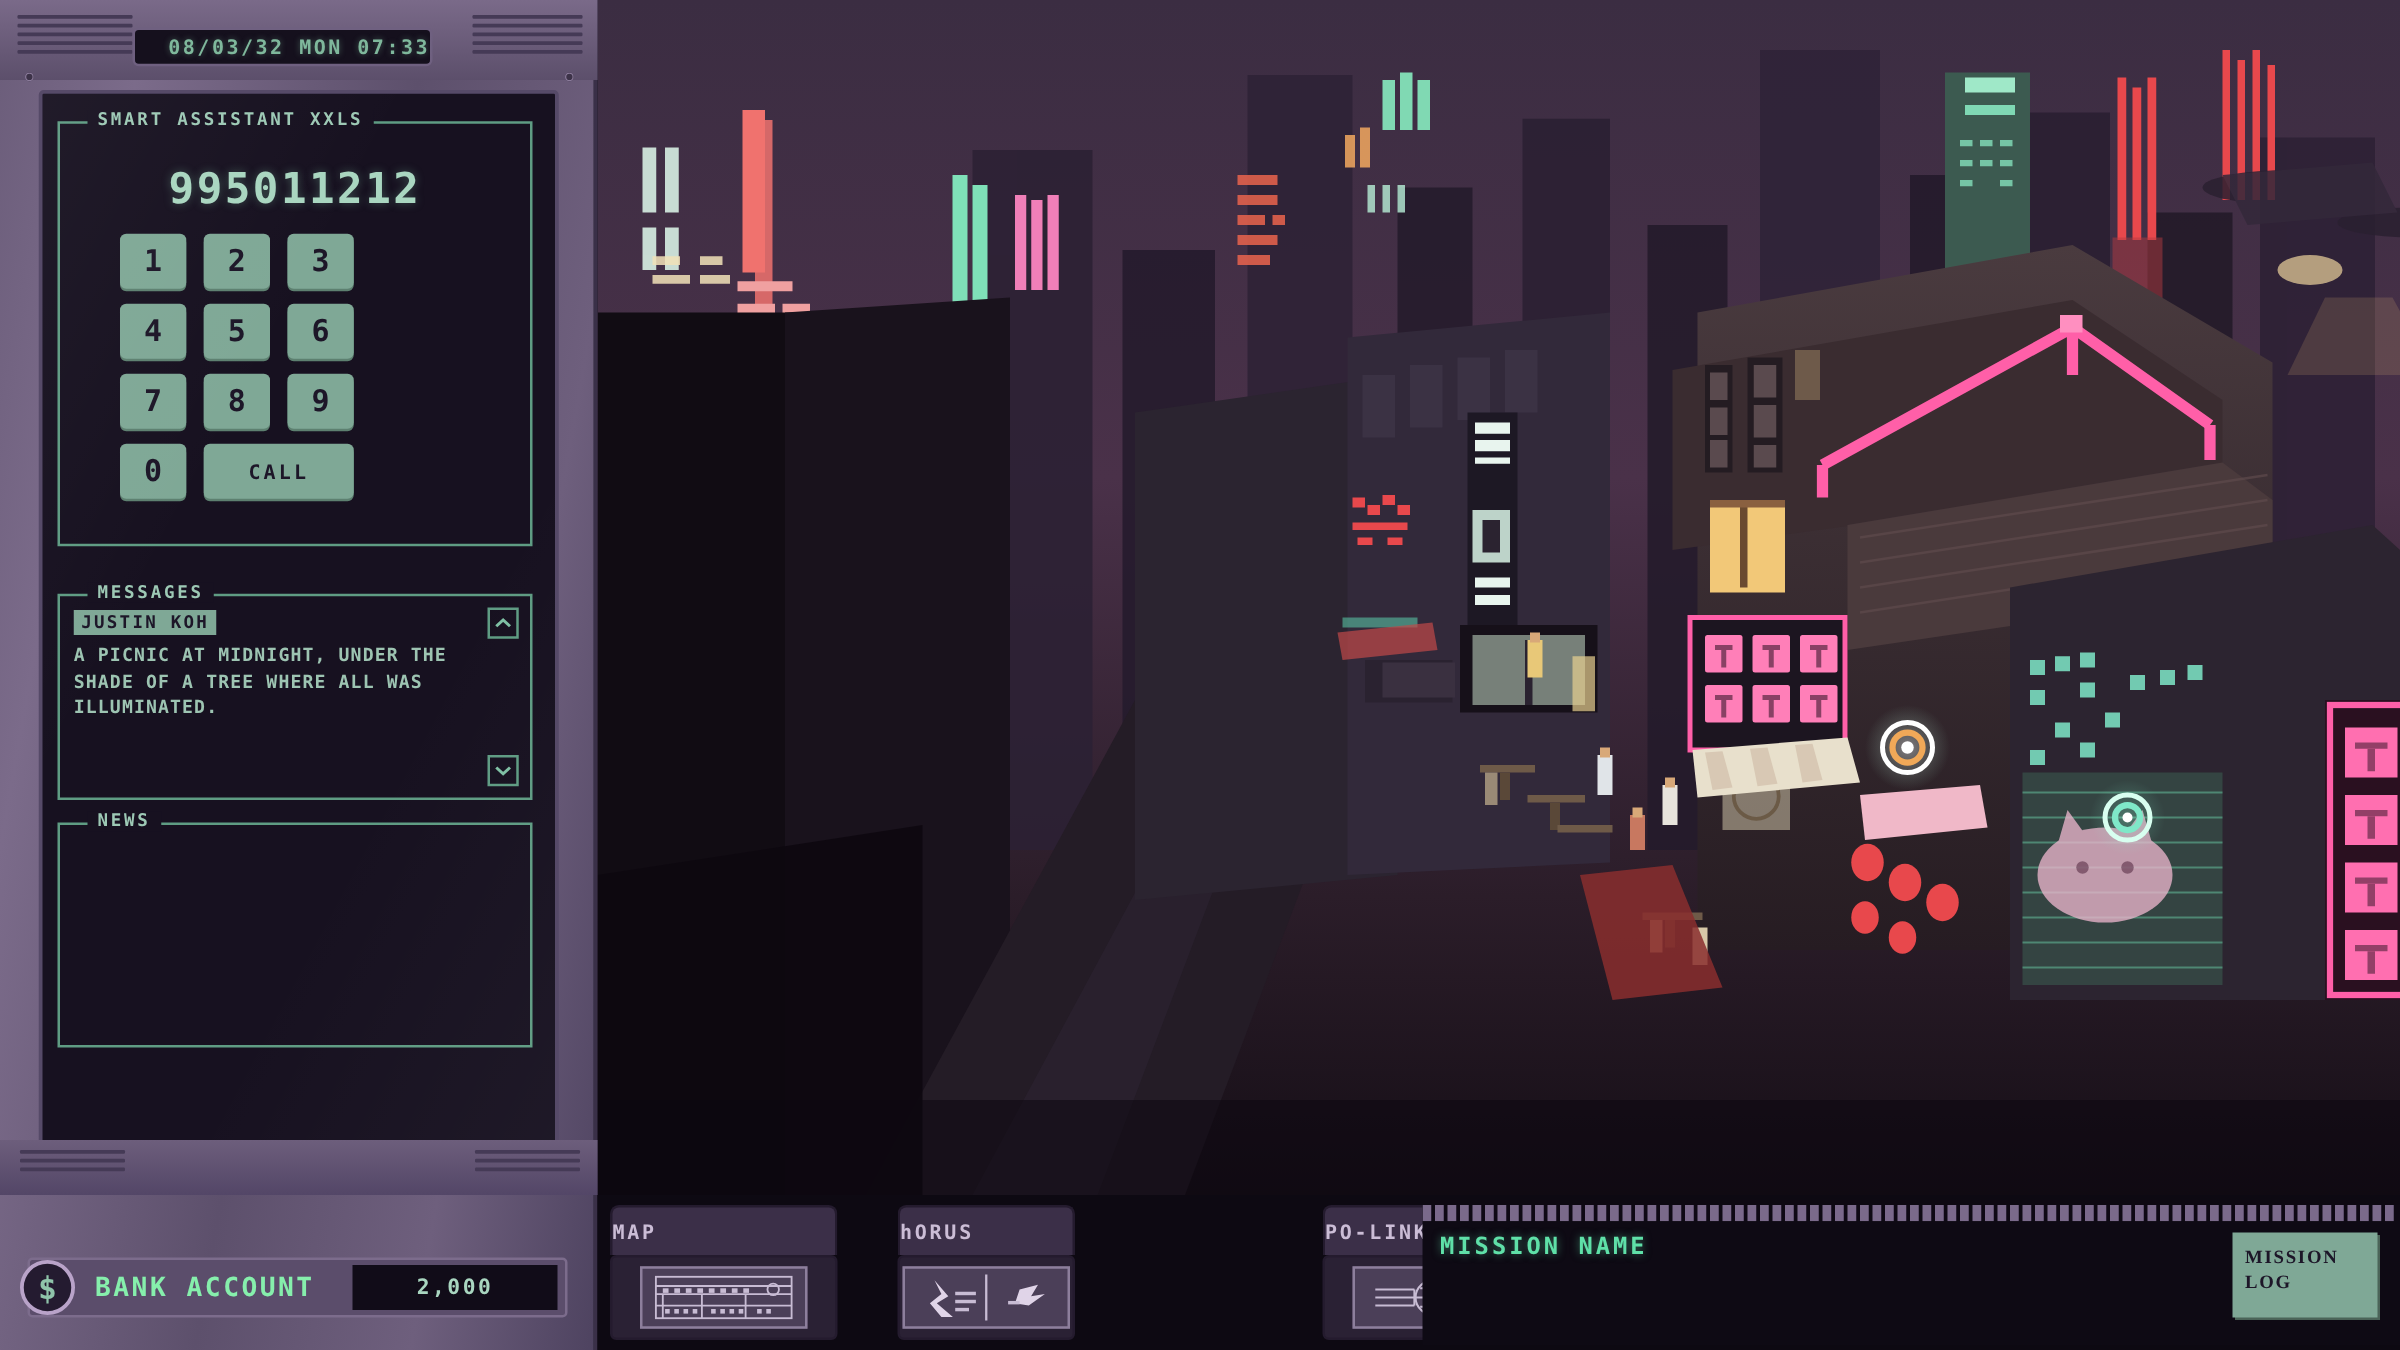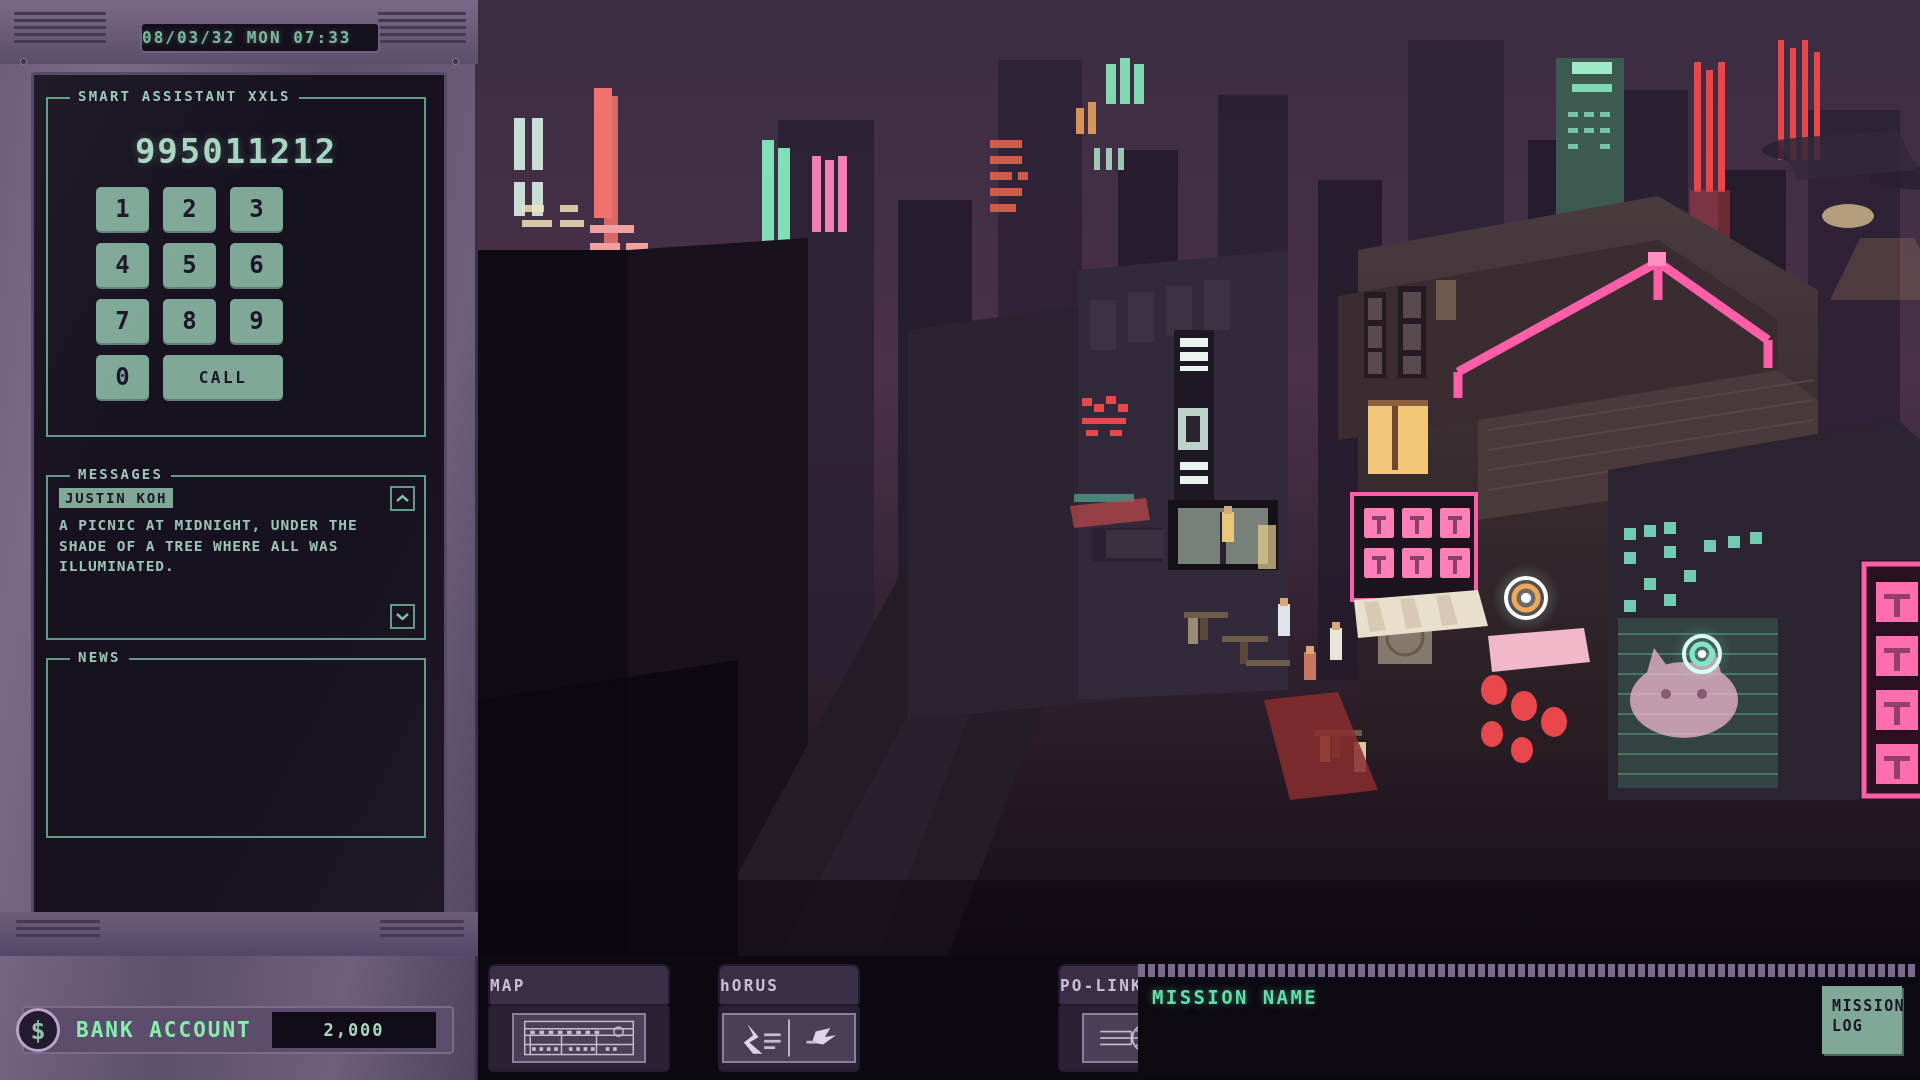--- a/index.html
+++ b/index.html
@@ -22,23 +22,23 @@
   
   #phone-top-bezel {
     position:absolute; left:0; top:0; width:478px; height:64px;
     background:linear-gradient(180deg,#7a6a89,#5c4f6b);
   }
   .vent-group { position:absolute; display:flex; flex-direction:column; gap:4px; }
   .vent-line { height:3px; background:#453a56; border-radius:1px; }
 
   
   #clock-chip {
-    position:absolute; left:140px; top:22px; width:240px; height:31px;
+    position:absolute; left:106px; top:22px; width:240px; height:31px;
     background:#15101d; border:2px solid #6f6080; border-radius:5px;
-    display:flex; align-items:center; justify-content:flex-start;
+    display:flex; align-items:center; justify-content:flex-end;
   }
   #clock-text {
     color:#7fb89c; font-size:16px; letter-spacing:2.0px; font-weight:bold;
     text-shadow:0 0 5px rgba(127,184,156,0.45);
   }
 
   
   #phone-screen {
     position:absolute; left:31px; top:72px; width:416px; height:884px;
     background:#171120;
@@ -115,21 +115,21 @@
     display:flex; align-items:center;
   }
   #bank-coin {
     width:44px; height:44px; margin-left:-8px; background:#241b30;
     border:3px solid #b9a3c9; border-radius:50%;
     display:flex; align-items:center; justify-content:center;
     color:#8fc4aa; font-size:25px; font-weight:bold;
   }
   #bank-label { margin-left:16px; color:#86efac; font-size:21px; letter-spacing:2px; font-weight:bold; }
   #bank-value-box {
-    margin-left:auto; margin-right:16px; width:164px; height:36px; background:#110c18;
+    margin-left:auto; margin-right:6px; width:164px; height:36px; background:#110c18;
     display:flex; align-items:center; justify-content:center;
     color:#a9d6c0; font-size:17px; letter-spacing:2px; font-weight:bold;
   }
 
   
   #scene { position:absolute; left:478px; top:0; width:1442px; height:956px; overflow:hidden;
            background:linear-gradient(180deg,#35293c 0%,#473048 34%,#2e1f2c 62%,#170f18 100%); }
 
   
   #toolbar {
@@ -161,24 +161,25 @@
   #mission-panel {
     position:absolute; left:660px; top:8px; width:782px; height:112px;
     background:#0e0a14; border-top:none;
   }
   #mission-teeth { position:absolute; left:0; top:0; width:100%; height:13px; display:flex; gap:3px; overflow:hidden; }
   .tooth { width:7px; height:13px; background:#7a6a8b; flex:0 0 auto; }
   #mission-inner { position:absolute; left:14px; top:22px; width:548px; }
   #mission-name-label { color:#5fe0a8; font-size:19px; letter-spacing:2.4px; font-weight:bold; text-shadow:0 0 7px rgba(95,224,168,0.5);}
   #mission-name-value { color:#8fd9bd; font-size:17px; letter-spacing:2.2px; font-weight:bold; margin-top:10px; }
   #mission-log-btn {
-    position:absolute; right:18px; top:22px; width:80px; height:68px;
+    position:absolute; right:18px; top:22px; width:116px; height:68px;
     background:#7fa896; color:#1d1628; font-size:15px; letter-spacing:1.4px;
     font-weight:bold; padding:10px 4px 0 10px; line-height:1.35;
     box-shadow:2px 2px 0 #4b6458;
+    font-family:Liberation Serif, serif;
   }
 </style>
 </head>
 <body>
 
 <div id="app">
 
   <div id="scene">
     <svg width="1442" height="956" viewBox="0 0 1442 956">
       <defs>

